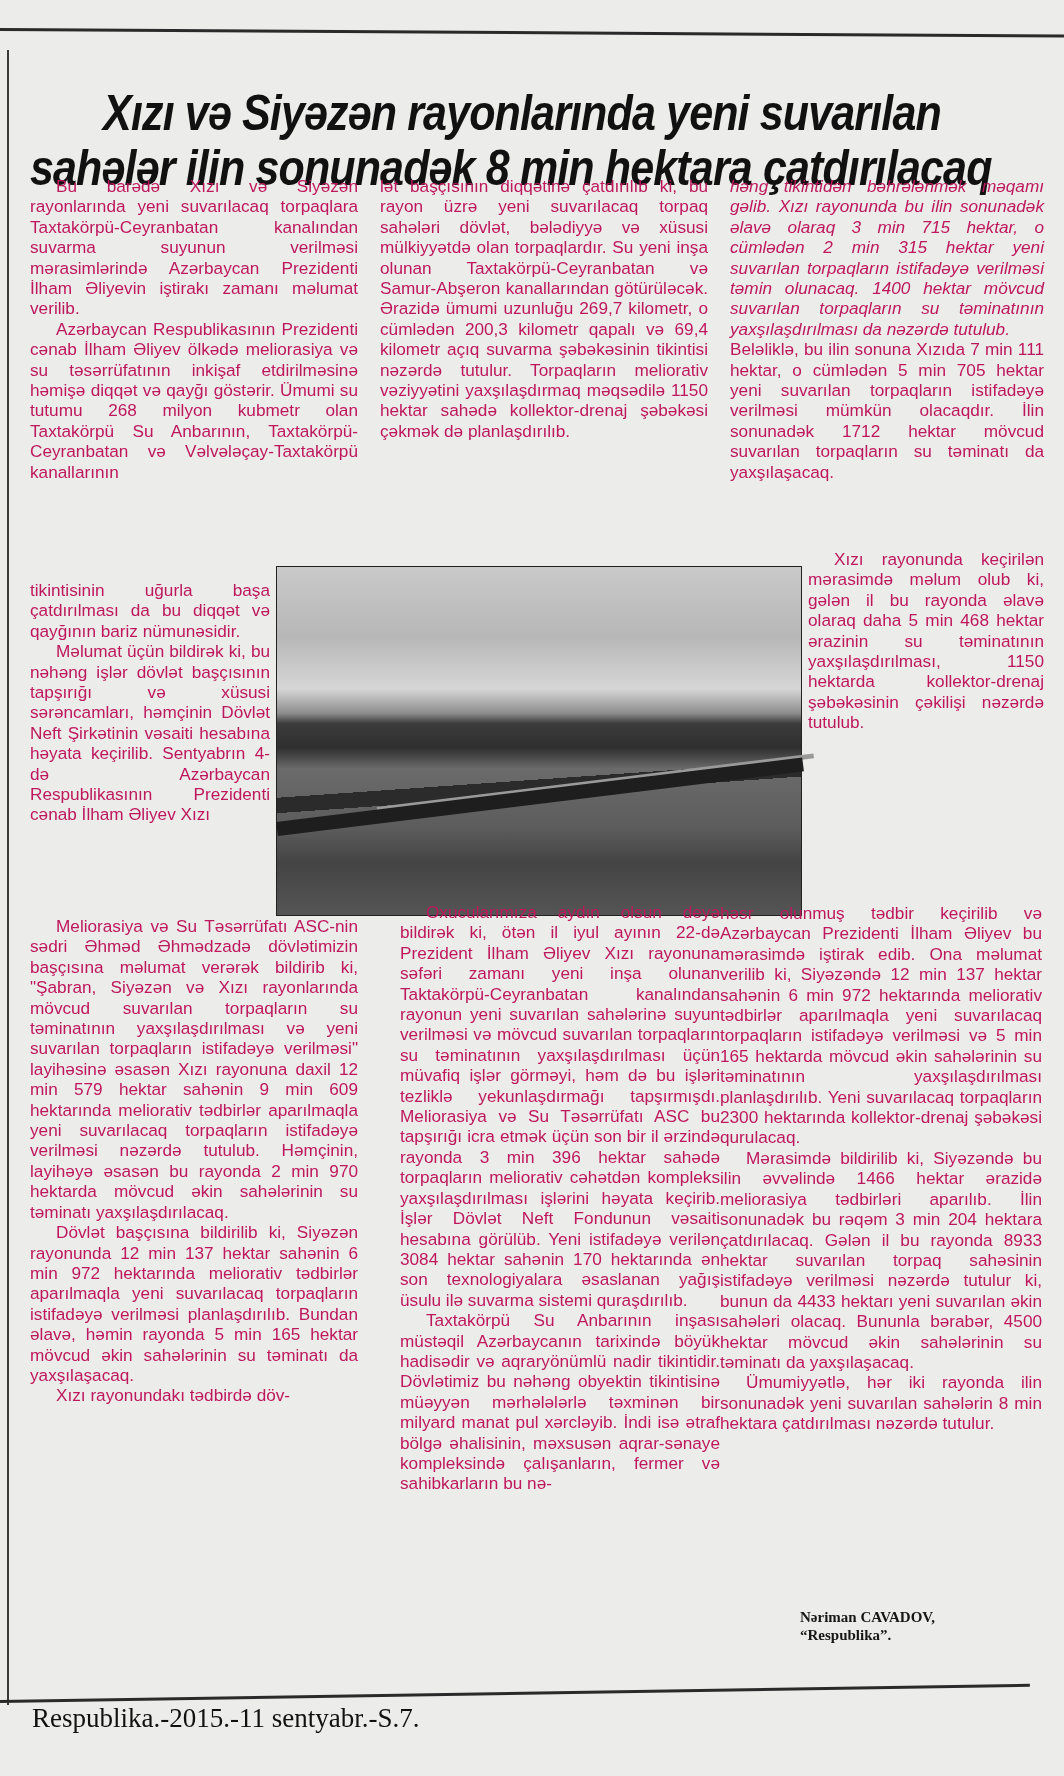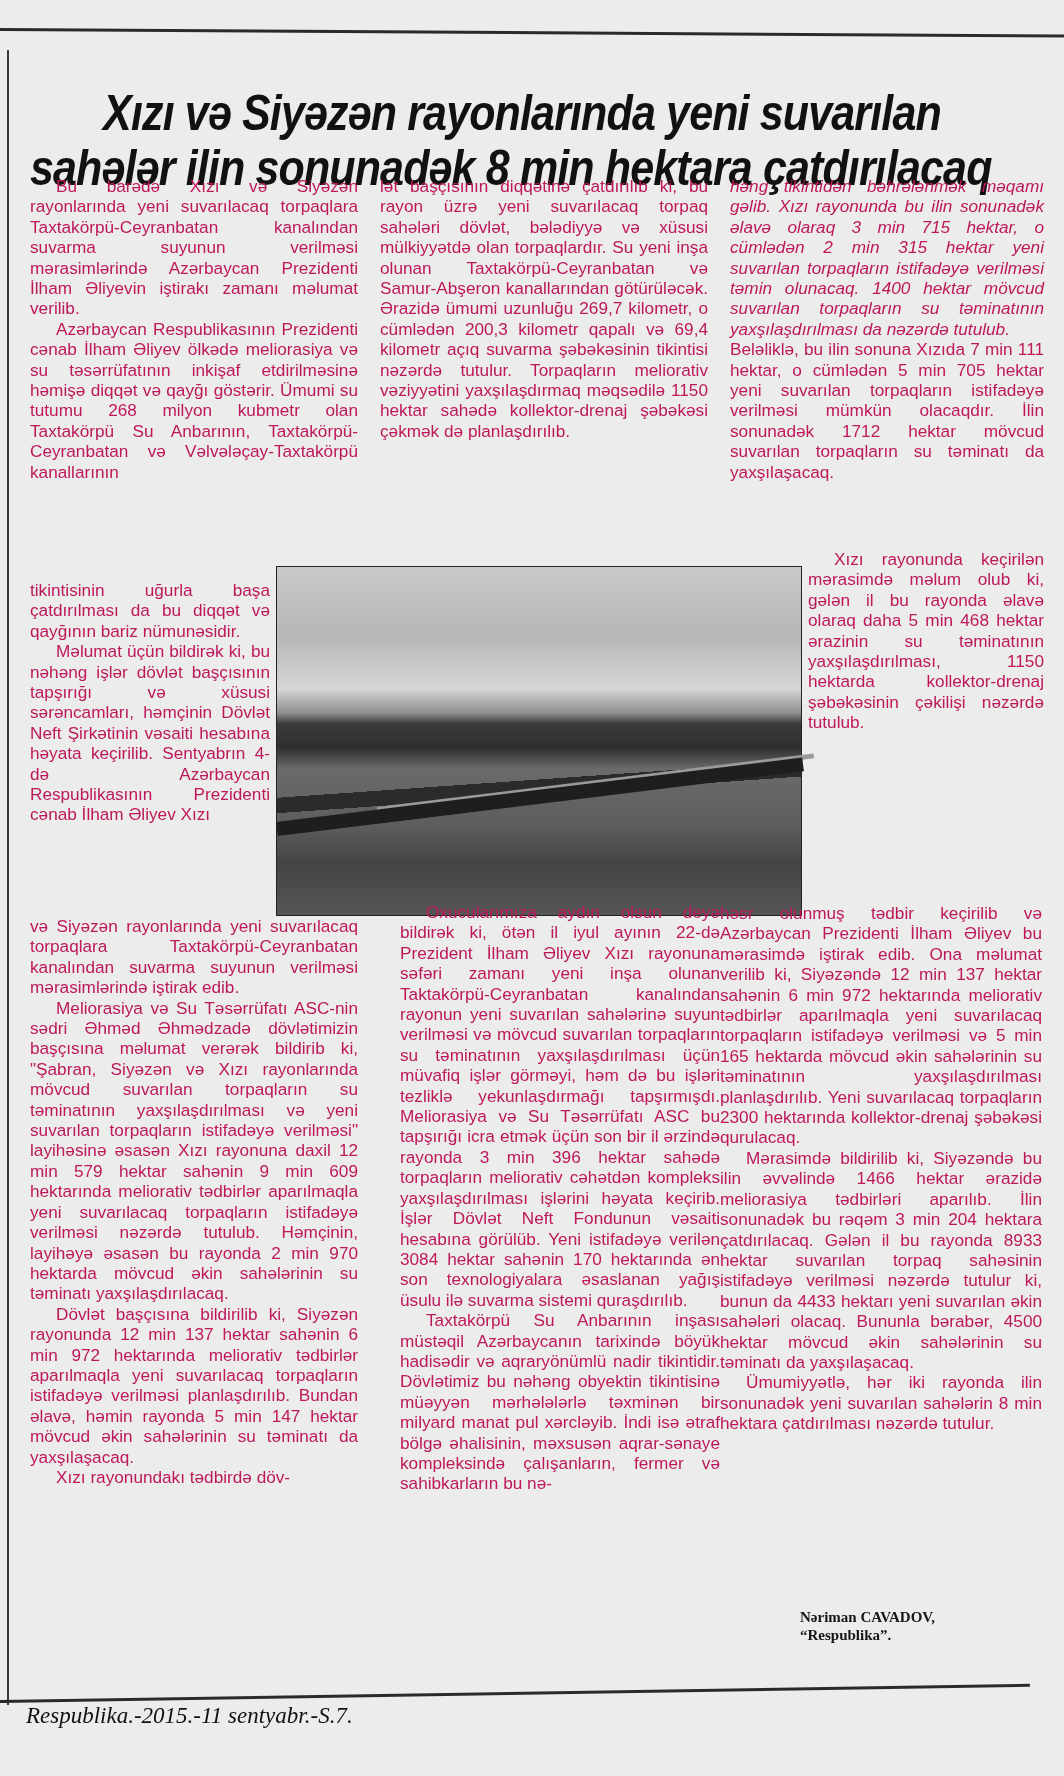--- a/index.html
+++ b/index.html
@@ -35,21 +35,21 @@
   .photo {
     position: absolute; left: 276px; top: 566px; width: 524px; height: 348px;
     border: 1px solid #222;
     background:
       linear-gradient(176deg, transparent 0 60%, #2b2b2b 60% 64%, transparent 64%),
       linear-gradient(180deg, #c9c9c9 0%, #b7b7b7 20%, #d6d6d6 35%, #8d8d8d 42%, #3b3b3b 45%, #2f2f2f 52%, #6b6b6b 58%, #5c5c5c 75%, #444 85%, #555 100%);
   }
   .photo .levee { position: absolute; left: 0; top: 255px; width: 530px; height: 14px; background: #1e1e1e; transform: rotate(-7deg); transform-origin: left; }
   .photo .levee2 { position: absolute; left: 100px; top: 240px; width: 440px; height: 5px; background: #9a9a9a; transform: rotate(-7deg); transform-origin: left; }
   .signature { position: absolute; left: 800px; top: 1608px; width: 218px; text-align: left; font-family: "Liberation Serif", serif; font-weight: bold; font-size: 15px; line-height: 18px; }
-  .citation { position: absolute; left: 26px; top: 1703px; font-family: "Liberation Serif", serif; font-size: 23px; color: #111; font-style: italic; }
+  .citation { position: absolute; left: 32px; top: 1703px; font-family: "Liberation Serif", serif; font-size: 27px; color: #111; }
 </style>
 </head>
 <body>
 
 <div class="top-rule"></div>
 <div class="left-rule"></div>
 
 <h1 class="headline">
   <span class="l1">Xızı və Siyəzən rayonlarında yeni suvarılan</span>
   <span class="l2">sahələr ilin sonunadək 8 min hektara çatdırılacaq</span>
@@ -57,23 +57,22 @@
 
 <div class="col c1">
   <p>Bu barədə Xızı və Siyəzən rayonlarında yeni suvarılacaq torpaqlara Taxtakörpü-Ceyranbatan kanalından suvarma suyunun verilməsi mərasimlərində Azərbaycan Prezidenti İlham Əliyevin iştirakı zamanı məlumat verilib.</p>
   <p>Azərbaycan Respublikasının Prezidenti cənab İlham Əliyev ölkədə meliorasiya və su təsərrüfatının inkişaf etdirilməsinə həmişə diqqət və qayğı göstərir. Ümumi su tutumu 268 milyon kubmetr olan Taxtakörpü Su Anbarının, Taxtakörpü-Ceyranbatan və Vəlvələçay-Taxtakörpü kanallarının</p>
 </div>
 <div class="col c1b">
   <p class="noind">tikintisinin uğurla başa çatdırılması da bu diqqət və qayğının bariz nümunəsidir.</p>
   <p>Məlumat üçün bildirək ki, bu nəhəng işlər dövlət başçısının tapşırığı və xüsusi sərəncamları, həmçinin Dövlət Neft Şirkətinin vəsaiti hesabına həyata keçirilib. Sentyabrın 4-də Azərbaycan Respublikasının Prezidenti cənab İlham Əliyev Xızı</p>
 </div>
 <div class="col c1c">
-  <p class="noind">və Siyəzən rayonlarında yeni suvarılacaq torpaqlara Taxtakörpü-Ceyranbatan kanalından suvarma suyunun verilməsi mərasimlərində iştirak edib.</p>
   <p>Meliorasiya və Su Təsərrüfatı ASC-nin sədri Əhməd Əhmədzadə dövlətimizin başçısına məlumat verərək bildirib ki, "Şabran, Siyəzən və Xızı rayonlarında mövcud suvarılan torpaqların su təminatının yaxşılaşdırılması və yeni suvarılan torpaqların istifadəyə verilməsi" layihəsinə əsasən Xızı rayonuna daxil 12 min 579 hektar sahənin 9 min 609 hektarında meliorativ tədbirlər aparılmaqla yeni suvarılacaq torpaqların istifadəyə verilməsi nəzərdə tutulub. Həmçinin, layihəyə əsasən bu rayonda 2 min 970 hektarda mövcud əkin sahələrinin su təminatı yaxşılaşdırılacaq.</p>
-  <p>Dövlət başçısına bildirilib ki, Siyəzən rayonunda 12 min 137 hektar sahənin 6 min 972 hektarında meliorativ tədbirlər aparılmaqla yeni suvarılacaq torpaqların istifadəyə verilməsi planlaşdırılıb. Bundan əlavə, həmin rayonda 5 min 147 hektar mövcud əkin sahələrinin su təminatı da yaxşılaşacaq.</p>
+  <p>Dövlət başçısına bildirilib ki, Siyəzən rayonunda 12 min 137 hektar sahənin 6 min 972 hektarında meliorativ tədbirlər aparılmaqla yeni suvarılacaq torpaqların istifadəyə verilməsi planlaşdırılıb. Bundan əlavə, həmin rayonda 5 min 165 hektar mövcud əkin sahələrinin su təminatı da yaxşılaşacaq.</p>
   <p>Xızı rayonundakı tədbirdə döv-</p>
 </div>
 
 <div class="col c2">
   <p class="noind">lət başçısının diqqətinə çatdırılıb ki, bu rayon üzrə yeni suvarılacaq torpaq sahələri dövlət, bələdiyyə və xüsusi mülkiyyətdə olan torpaqlardır. Su yeni inşa olunan Taxtakörpü-Ceyranbatan və Samur-Abşeron kanallarından götürüləcək. Ərazidə ümumi uzunluğu 269,7 kilometr, o cümlədən 200,3 kilometr qapalı və 69,4 kilometr açıq suvarma şəbəkəsinin tikintisi nəzərdə tutulur. Torpaqların meliorativ vəziyyətini yaxşılaşdırmaq məqsədilə 1150 hektar sahədə kollektor-drenaj şəbəkəsi çəkmək də planlaşdırılıb.</p>
 </div>
 <div class="photo">
   <div class="levee2"></div>
   <div class="levee"></div>
 </div>

